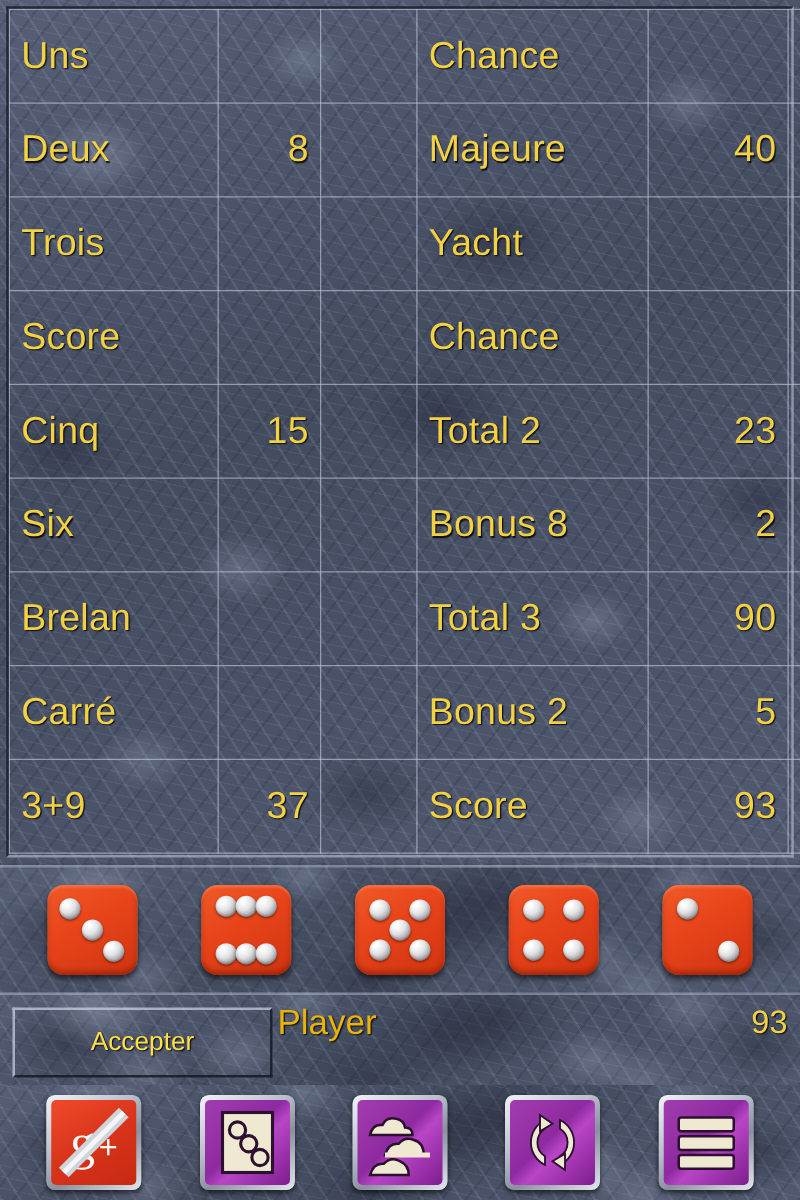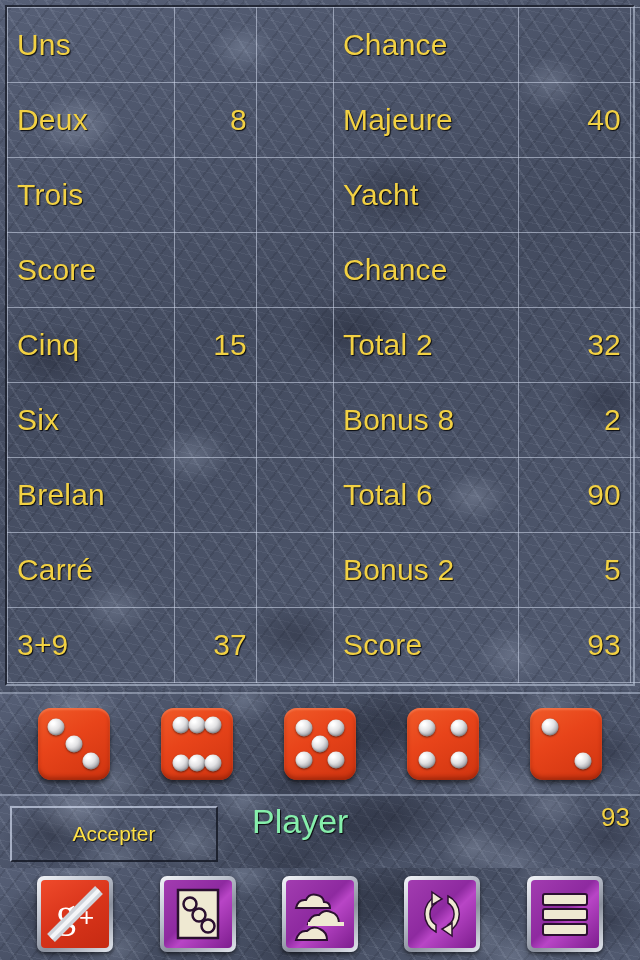--- a/index.html
+++ b/index.html
@@ -130,24 +130,23 @@
     color: #fde047;
     font-size: 21px;
     display: flex;
     align-items: center;
     justify-content: center;
     text-shadow: 1px 1px 1px rgba(0,0,0,0.85);
   }
   #player-name {
     position: absolute;
     left: 222px; top: 802px;
-    color: #86efac;
-    font-size: 34px;
+    color: #eab308;
+    font-size: 28px;
     text-shadow: 1px 1px 1px rgba(0,0,0,0.85);
-    margin-left: 30px;
   }
   #player-score {
     position: absolute;
     right: 10px; top: 802px;
     color: #f2d143;
     font-size: 26px;
     text-shadow: 1px 1px 1px rgba(0,0,0,0.85);
   }
 
   
@@ -228,38 +227,38 @@
         <td class="lbl c-lbl2">Chance</td>
         <td class="val c-val2"></td>
         <td class="val c-val3"></td>
       </tr>
 
       <tr>
         <td class="lbl c-lbl1">Cinq</td>
         <td class="val c-val1">15</td>
         <td class="val c-pad1"></td>
         <td class="lbl c-lbl2">Total 2</td>
-        <td class="val c-val2">32</td>
+        <td class="val c-val2">23</td>
         <td class="val c-val3">0</td>
       </tr>
 
       <tr>
         <td class="lbl c-lbl1">Six</td>
         <td class="val c-val1"></td>
         <td class="val c-pad1"></td>
         <td class="lbl c-lbl2">Bonus 8</td>
         <td class="val c-val2">2</td>
         <td class="val c-val3">0</td>
       </tr>
 
       <tr>
         <td class="lbl c-lbl1">Brelan</td>
         <td class="val c-val1"></td>
         <td class="val c-pad1"></td>
-        <td class="lbl c-lbl2">Total 6</td>
+        <td class="lbl c-lbl2">Total 3</td>
         <td class="val c-val2">90</td>
         <td class="val c-val3">0</td>
       </tr>
 
       <tr>
         <td class="lbl c-lbl1">Carré</td>
         <td class="val c-val1"></td>
         <td class="val c-pad1"></td>
         <td class="lbl c-lbl2">Bonus 2</td>
         <td class="val c-val2">5</td>

